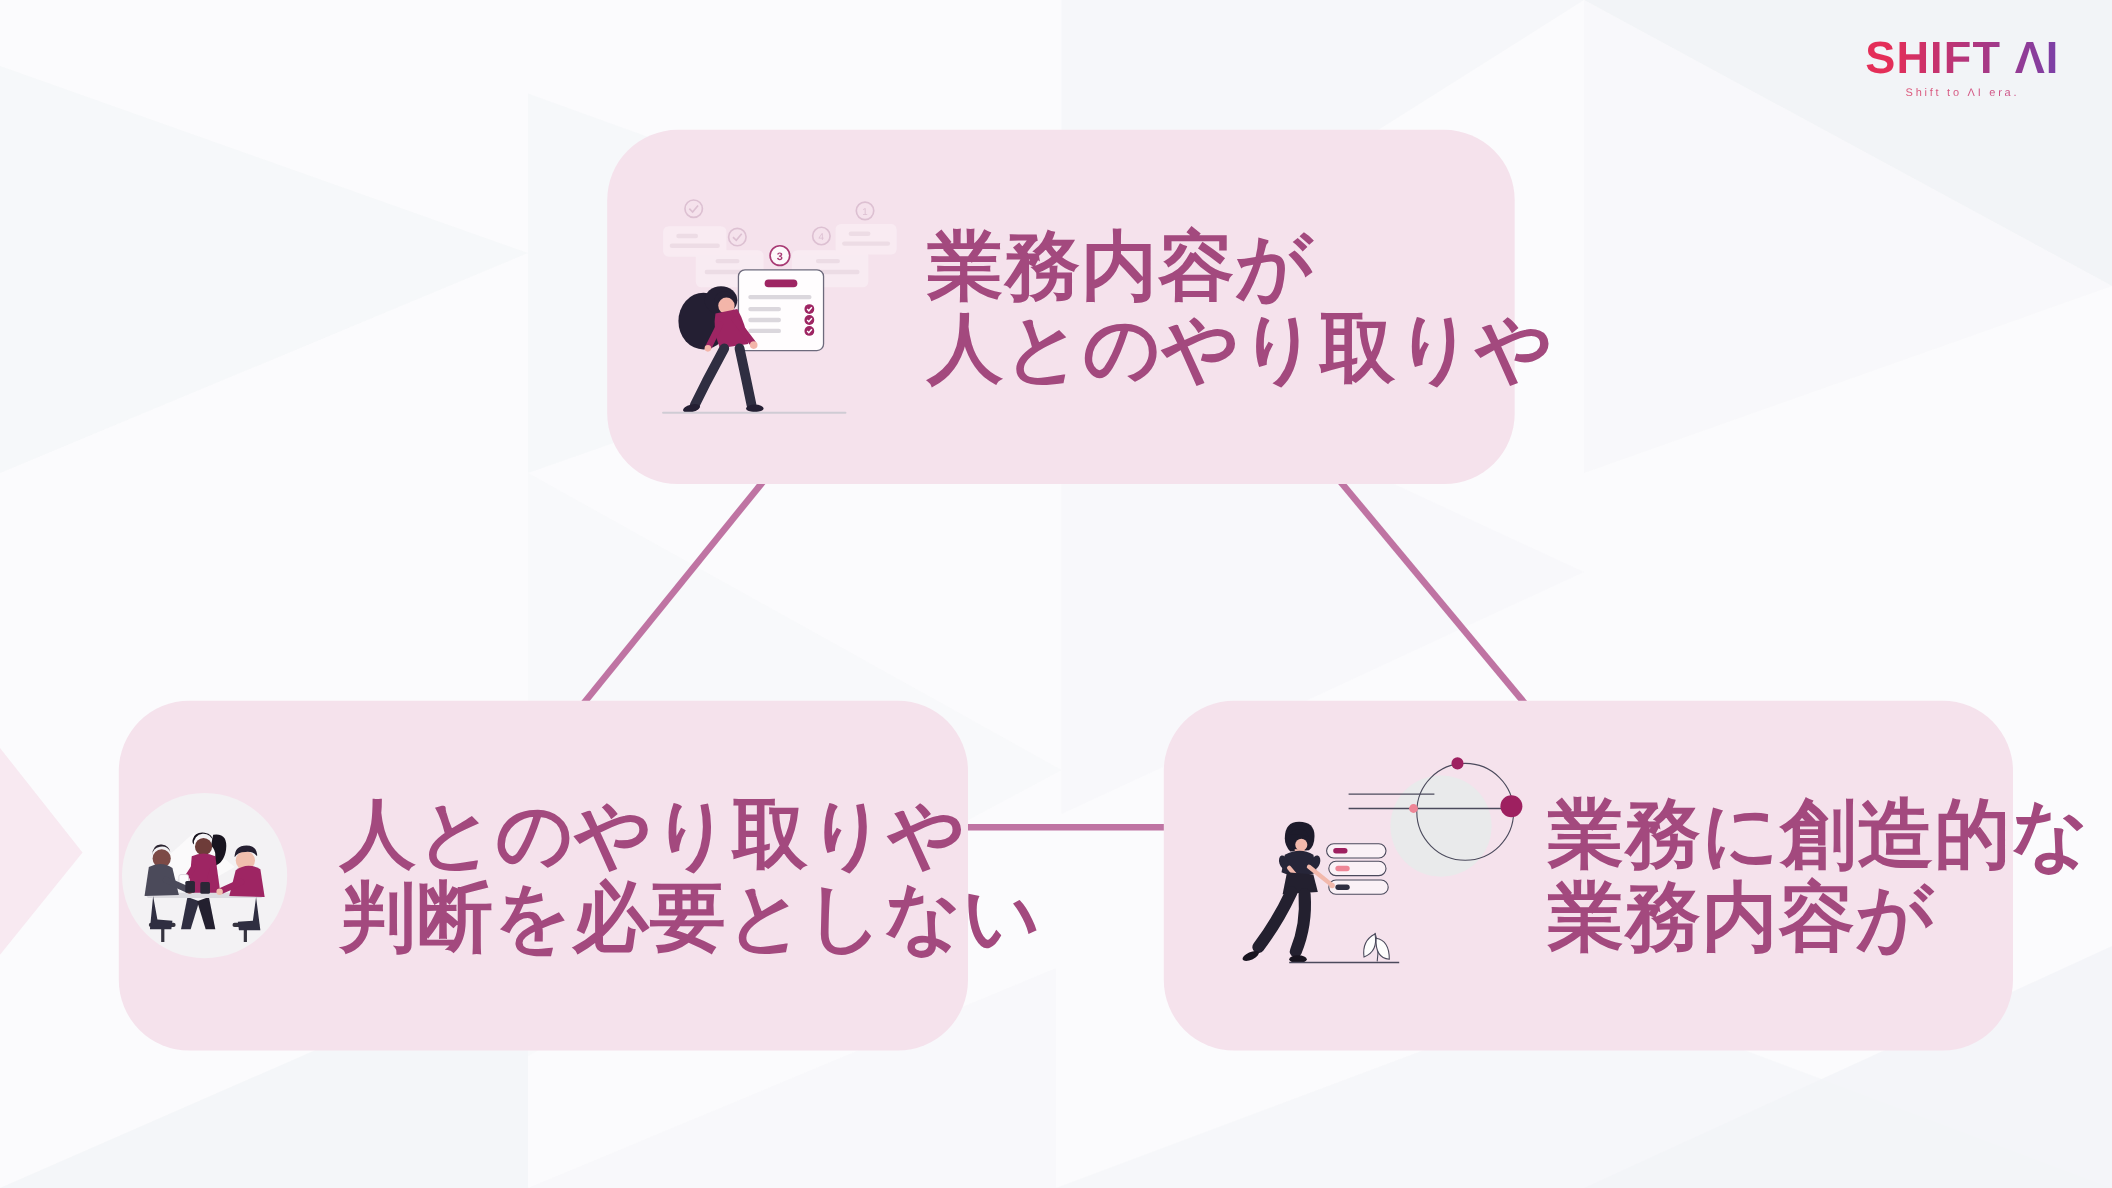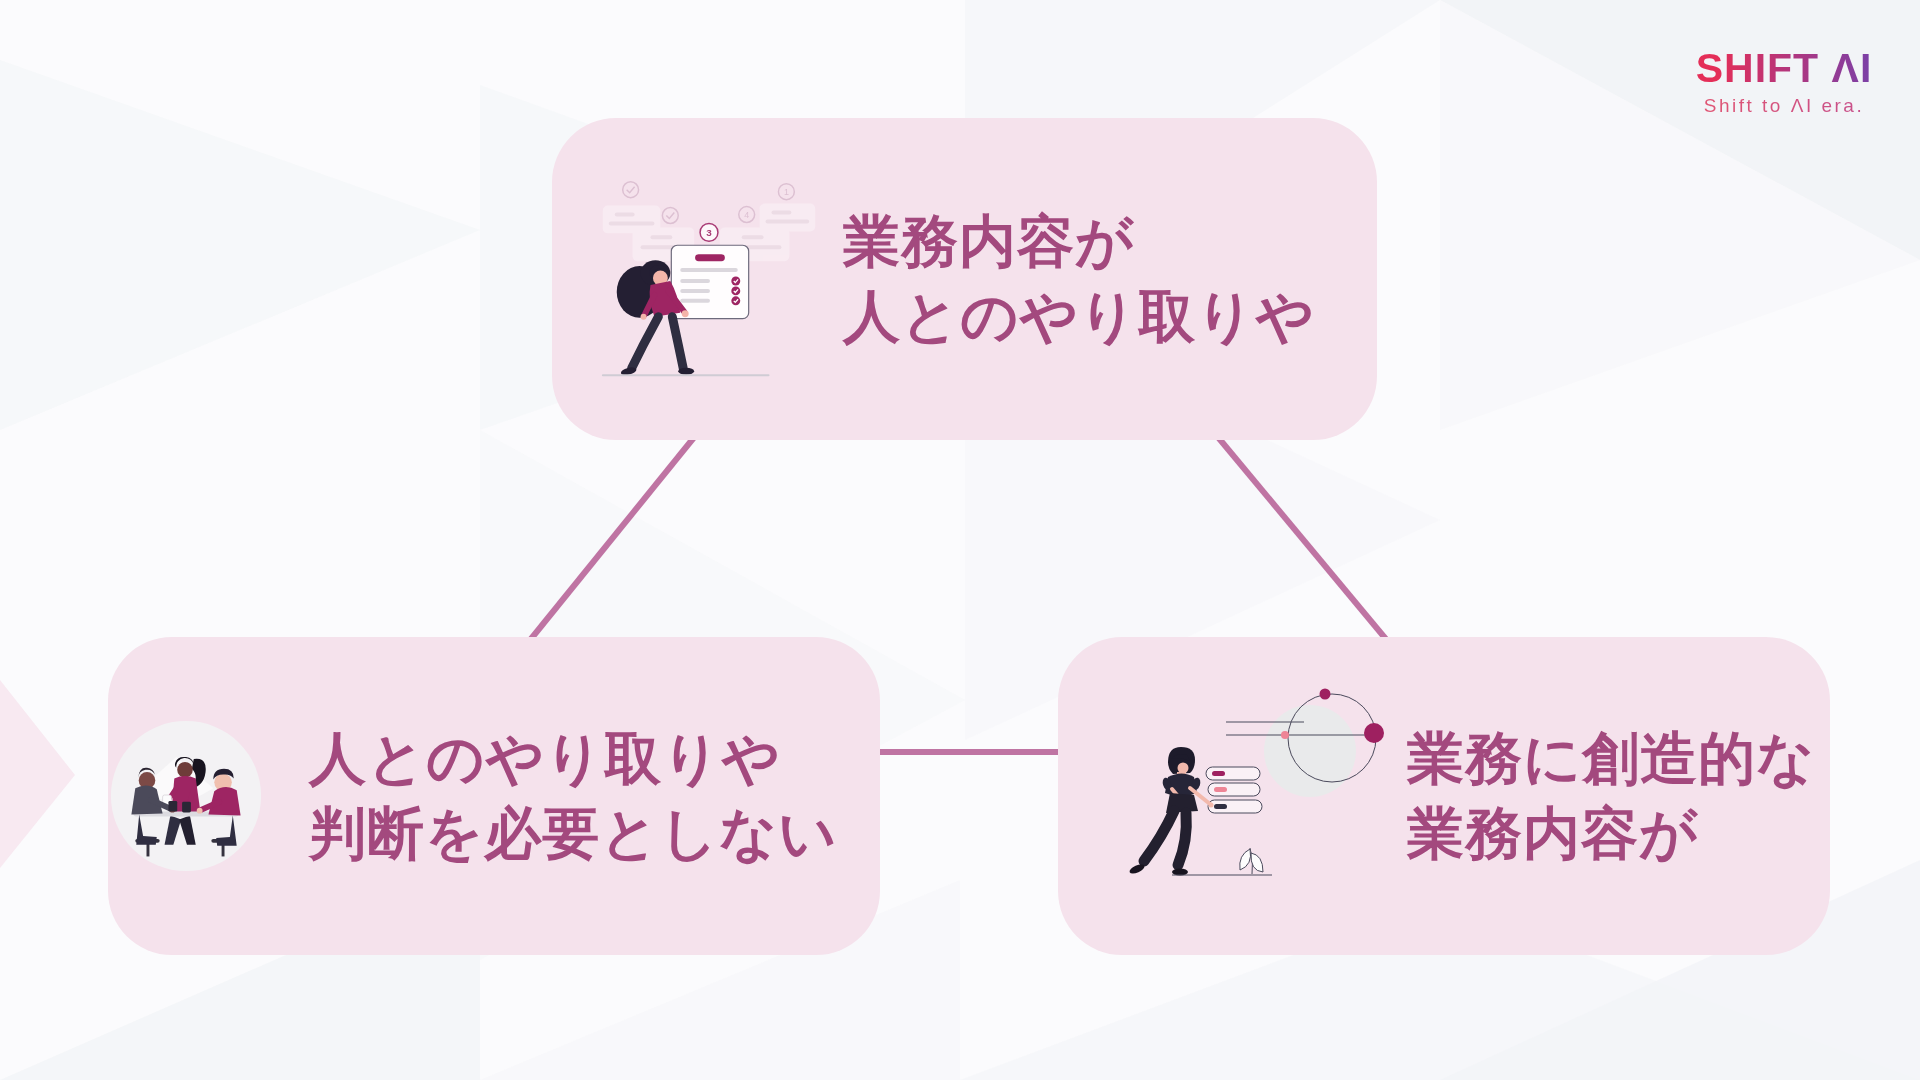--- a/index.html
+++ b/index.html
@@ -16,39 +16,39 @@
     position:absolute;z-index:2;
     background:var(--boxBg,#f5e2ec);
     border-radius:64px;
     display:flex;align-items:center;
   }
   .node-top{left:552px;top:118px;width:825px;height:322px;padding-left:33px;}
   .node-bl {left:108px;top:637px;width:772px;height:318px;}
   .node-br {left:1058px;top:637px;width:772px;height:318px;padding-left:64px;}
   .node{box-sizing:border-box;}
   .heading{
-    margin:0;font-size:57px;line-height:75px;font-weight:800;
+    margin:0;font-size:69px;line-height:75px;font-weight:800;
     color:var(--headingText,#a3497e);letter-spacing:1px;white-space:nowrap;
   }
   .heading span{display:block;}
   .node-top .heading{margin-left:10px;}
   .node-bl  .heading{margin-left:45px;}
   .node-br  .heading{margin-left:5px;}
   .illus{flex:0 0 auto;}
   .logo{
-    position:absolute;z-index:2;top:48px;right:41px;width:190px;text-align:center;
+    position:absolute;z-index:2;top:32px;right:41px;width:190px;text-align:center;
   }
   .wordmark{
     font-size:41px;font-weight:700;letter-spacing:1px;line-height:1;
     background:linear-gradient(90deg,var(--logoFrom,#e42e58) 15%,var(--logoTo,#7c3fa6) 95%);
     -webkit-background-clip:text;background-clip:text;color:transparent;
     white-space:nowrap;
   }
   .tagline{
-    margin-top:6px;font-size:19px;letter-spacing:2.5px;font-weight:500;
+    margin-top:6px;font-size:10px;letter-spacing:2.5px;font-weight:500;
     background:linear-gradient(90deg,var(--tagline,#e25571),#c54f8d);
     -webkit-background-clip:text;background-clip:text;color:transparent;
     white-space:nowrap;
   }
 </style>
 </head>
 <body>
 
 <div class="stage">
 

